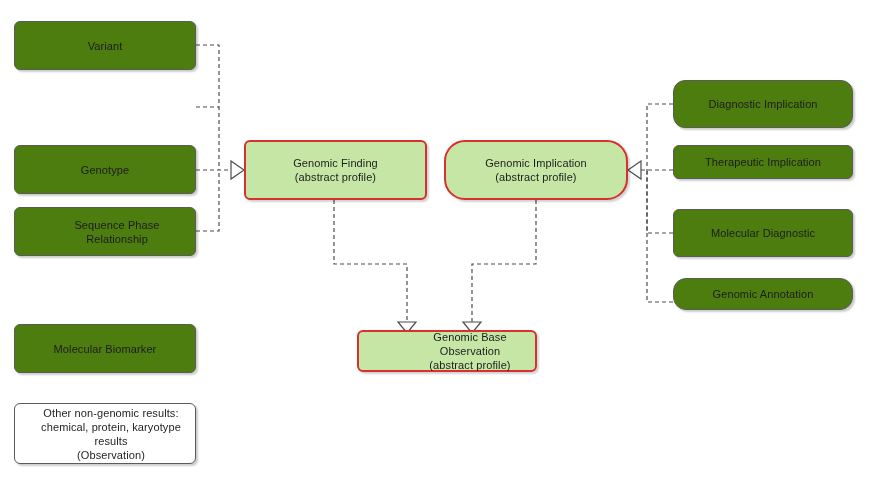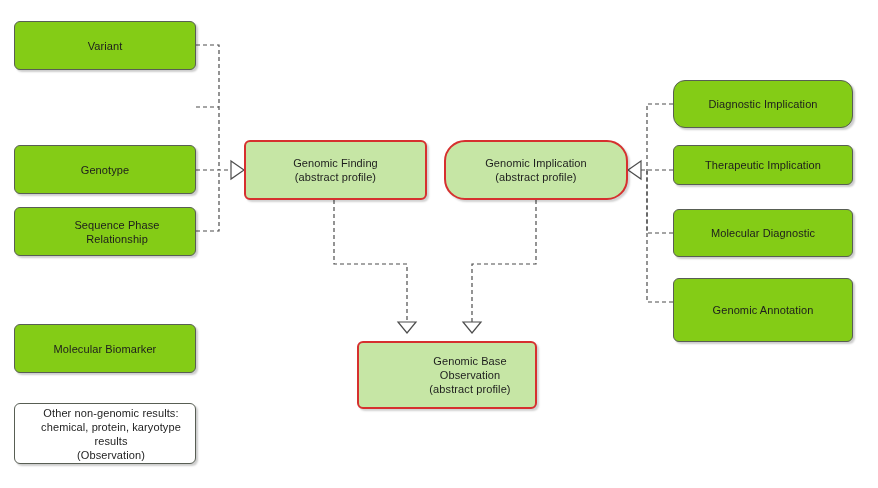--- a/index.html
+++ b/index.html
@@ -33,21 +33,21 @@
     align-items: center;
     justify-content: center;
     text-align: center;
     font-size: 11px;
     line-height: 14px;
     color: #1d1d1d;
     letter-spacing: 0.1px;
     box-shadow: 2px 2px 2px rgba(0,0,0,0.20);
   }
   .node.green {
-    background: #84cc16;
+    background: #4d7c0f;
     border: 1.6px solid #585e54;
   }
   .node.abstract {
     background: #c6e6a5;
     border: 2px solid #d6302f;
     box-shadow: 2px 2px 2px rgba(0,0,0,0.18);
   }
   .node.plain {
     background: #ffffff;
     border: 1.6px solid #585e54;
@@ -130,34 +130,34 @@
   <div class="node abstract" style="left:244px; top:140px; width:183px; height:60px;">
     <span class="label">Genomic Finding
 (abstract profile)</span>
   </div>
 
   <div class="node abstract" style="left:444px; top:140px; width:184px; height:60px;border-radius:21px;">
     <span class="label">Genomic Implication
 (abstract profile)</span>
   </div>
 
-  <div class="node abstract" style="left:357px; top:341px; width:180px; height:68px;padding-left:46px;">
+  <div class="node abstract" style="left:357px; top:330px; width:180px; height:42px;padding-left:46px;">
     <span class="label">Genomic Base Observation
 (abstract profile)</span>
   </div>
 
   <div class="node green" style="left:673px; top:80px; width:180px; height:48px;border-radius:12px;">
     <span class="label">Diagnostic Implication</span>
   </div>
 
-  <div class="node green" style="left:673px; top:145px; width:180px; height:40px;">
+  <div class="node green" style="left:673px; top:145px; width:180px; height:34px;">
     <span class="label">Therapeutic Implication</span>
   </div>
 
   <div class="node green" style="left:673px; top:209px; width:180px; height:48px;">
     <span class="label">Molecular Diagnostic</span>
   </div>
 
-  <div class="node green" style="left:673px; top:278px; width:180px; height:64px;">
+  <div class="node green" style="left:673px; top:278px; width:180px; height:32px;border-radius:13px;">
     <span class="label">Genomic Annotation</span>
   </div>
 
 </div>
 
 </body></html>

